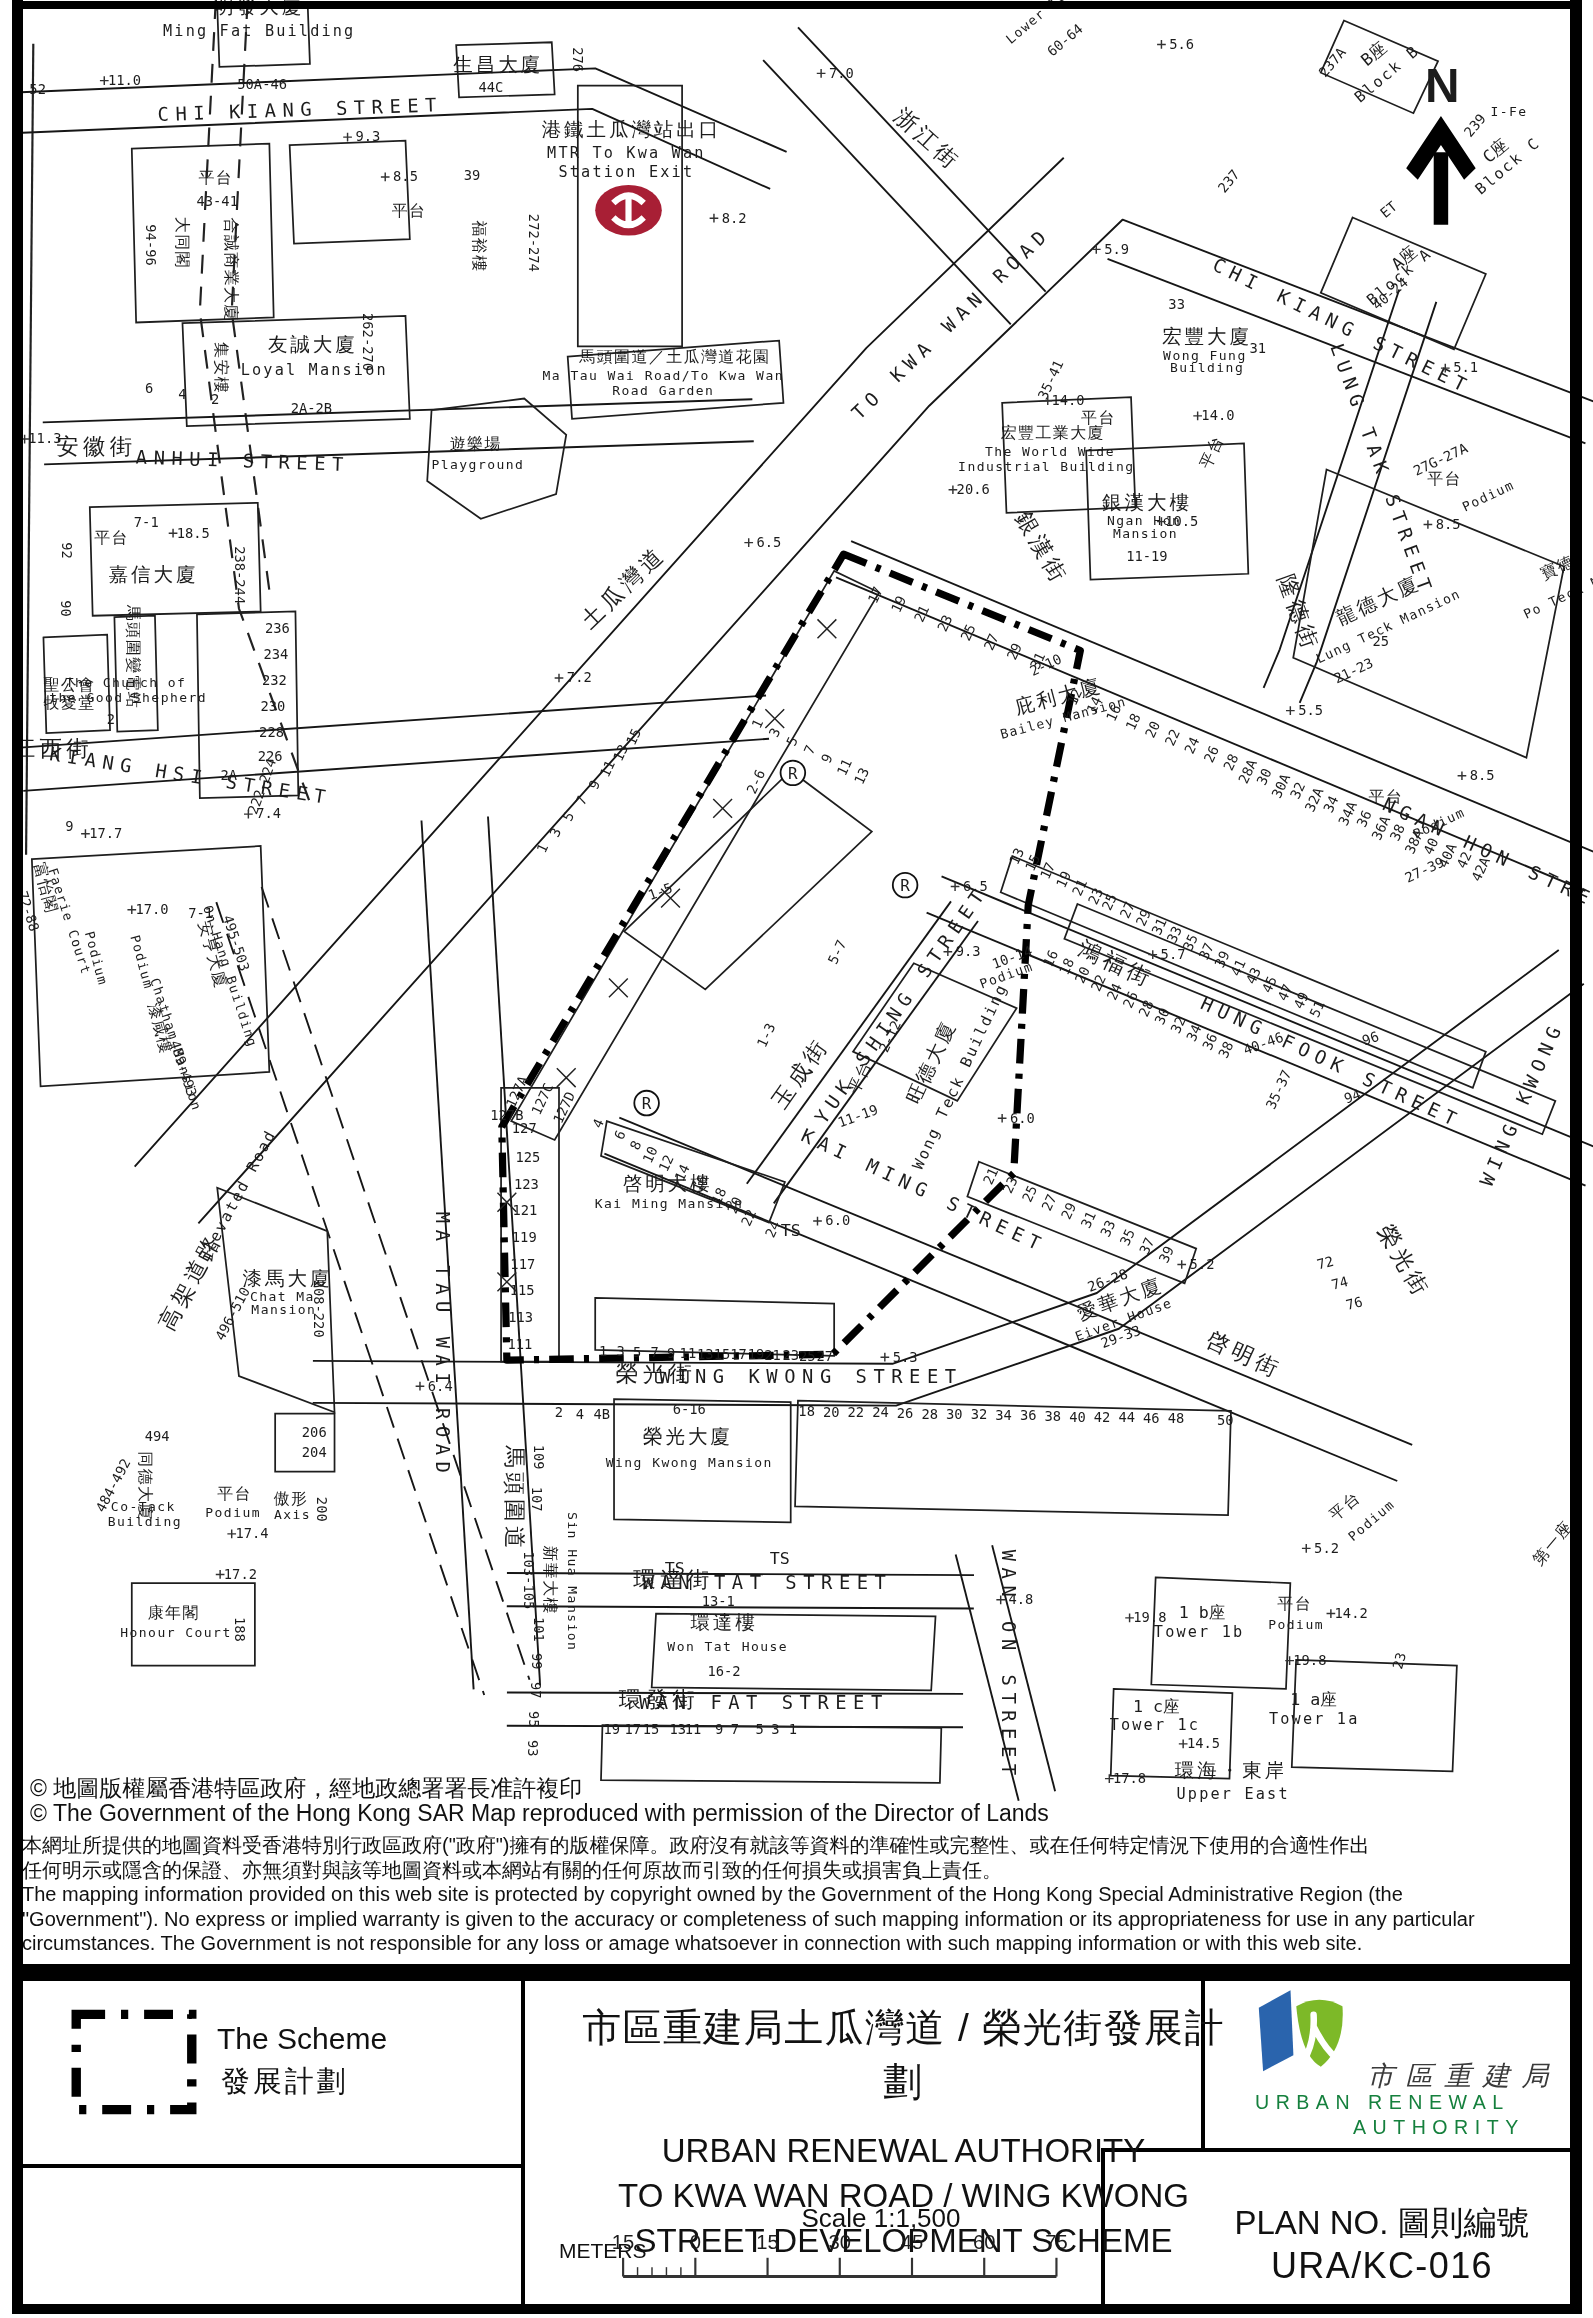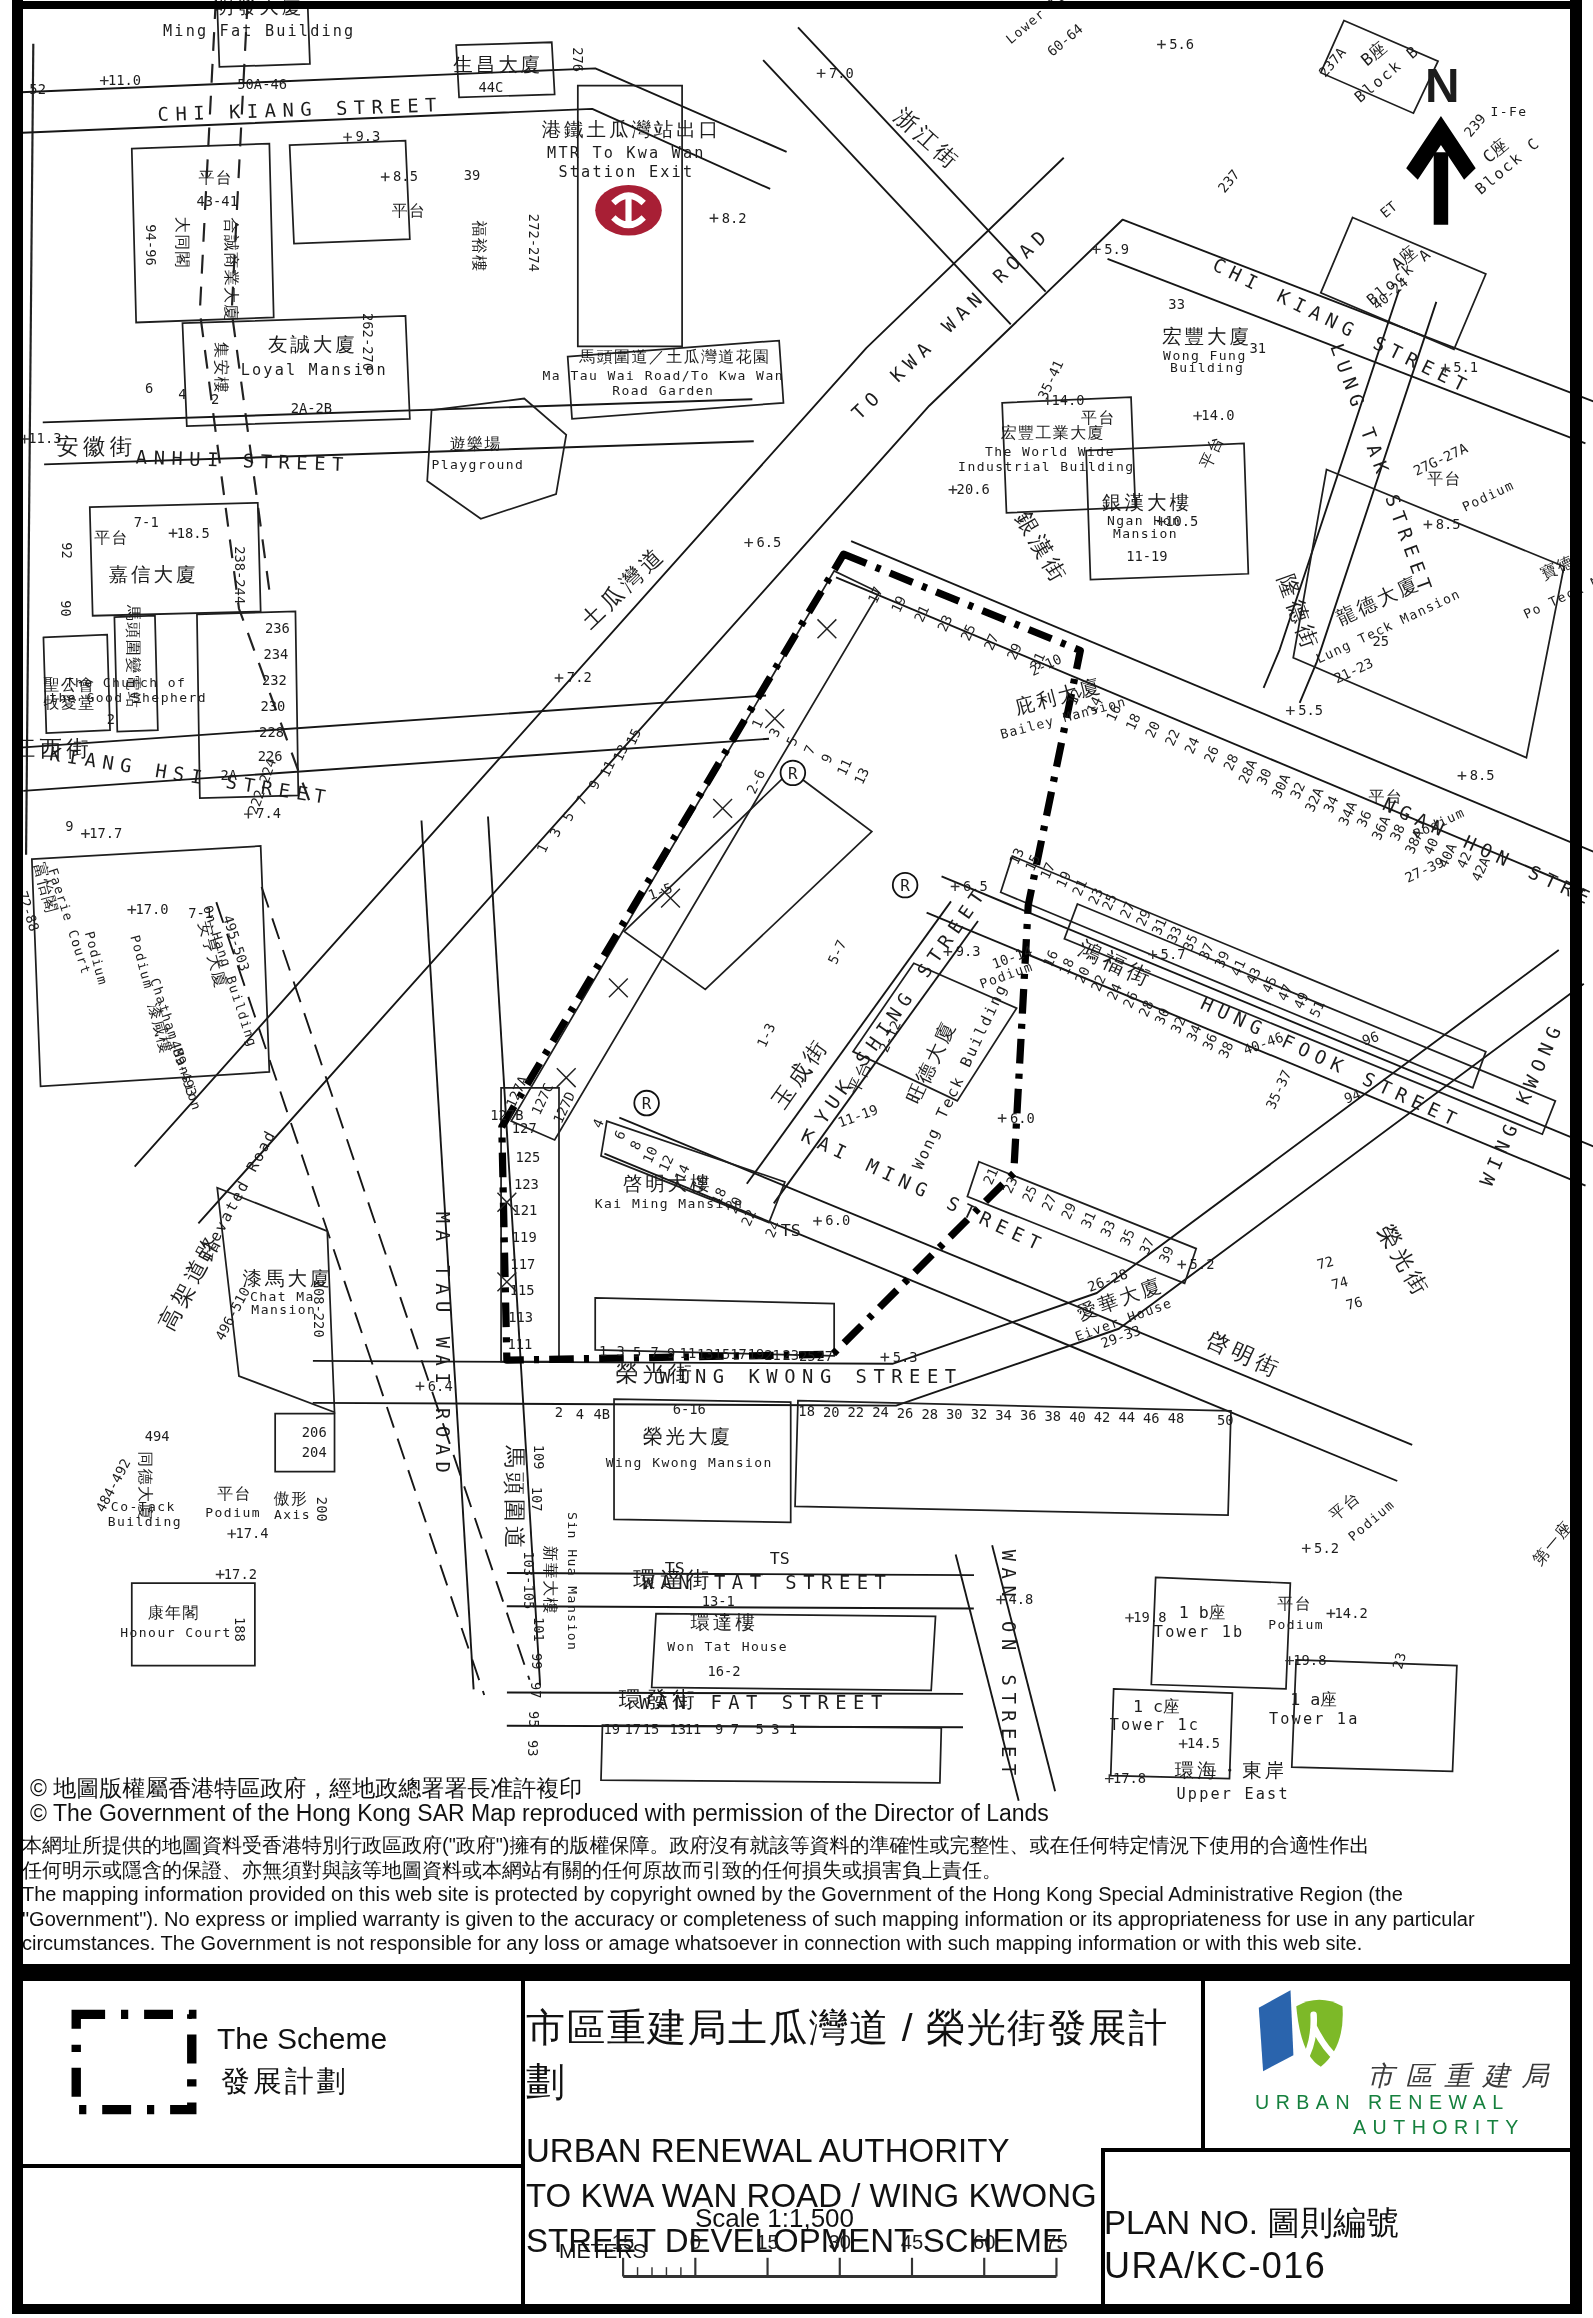--- a/index.html
+++ b/index.html
@@ -14,21 +14,21 @@
   .b2{font-family:"DejaVu Sans Mono",monospace;font-size:18px;letter-spacing:2px;}
   .bz{font-size:27px;letter-spacing:4px;}
   .bz2{font-size:22px;letter-spacing:2px;}
   .n {font-family:"DejaVu Sans Mono",monospace;font-size:19px;}
   .n2{font-family:"DejaVu Sans Mono",monospace;font-size:23px;}
   .s {font-family:"DejaVu Sans Mono",monospace;font-size:19px;}
   .copyline{position:absolute;left:30px;font-size:23px;white-space:nowrap;}
   .discl{position:absolute;left:22px;width:1539px;font-size:20px;line-height:24.6px;}
   .ttl-zh{font-size:39px;letter-spacing:1.4px;}
   .ttl-en{font-size:33px;margin-top:7.2px;}
-  .center{text-align:left;}
+  .center{text-align:center;padding-left:41px;}
   .extract{font-size:24px;line-height:30px;}
   .plan-label{font-size:33px;}
   .plan-value{font-size:36px;letter-spacing:1.4px;}
   .scale-title{font-size:26px;}
   .meters{font-family:"Liberation Sans",sans-serif;font-size:21px;}
   .scheme-en{font-size:30px;}
   .scheme-zh{font-size:29px;letter-spacing:2.9px;}
   .ura-zh{font-size:27px;letter-spacing:11.6px;color:#3a3a3a;font-style:italic;}
   .ura-en{font-size:19.6px;letter-spacing:6.5px;color:#15803d;}
 </style>

